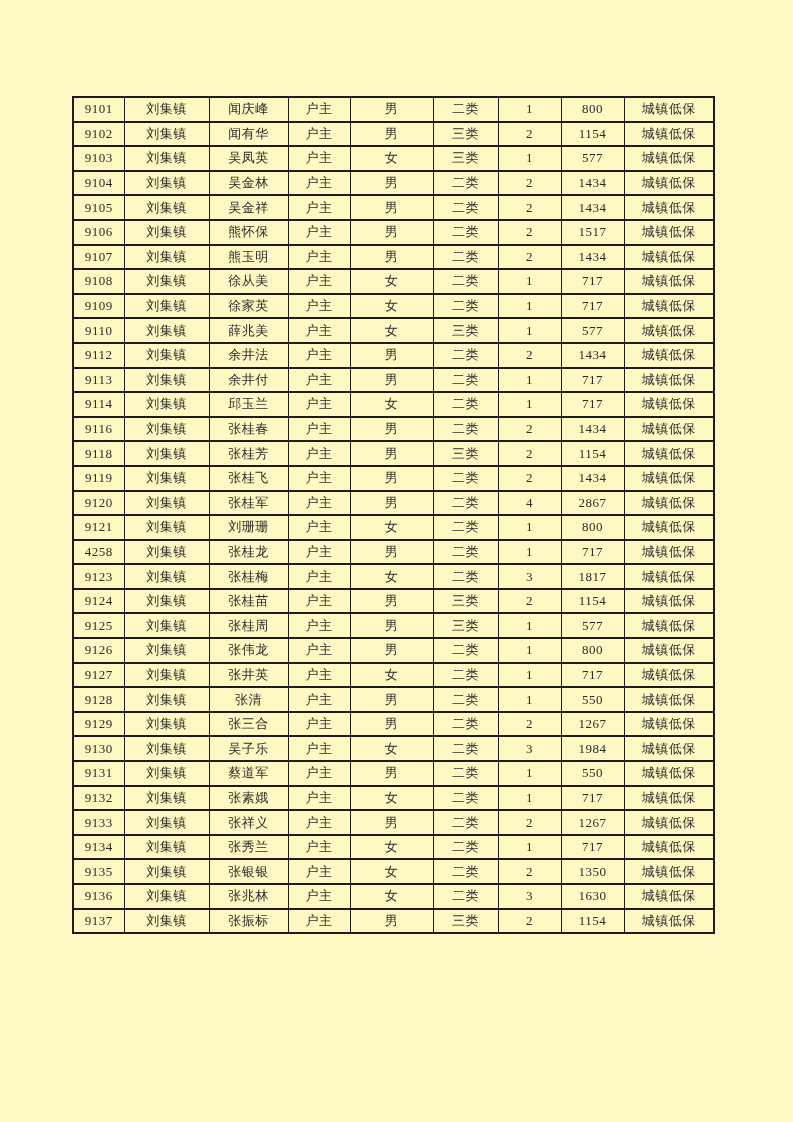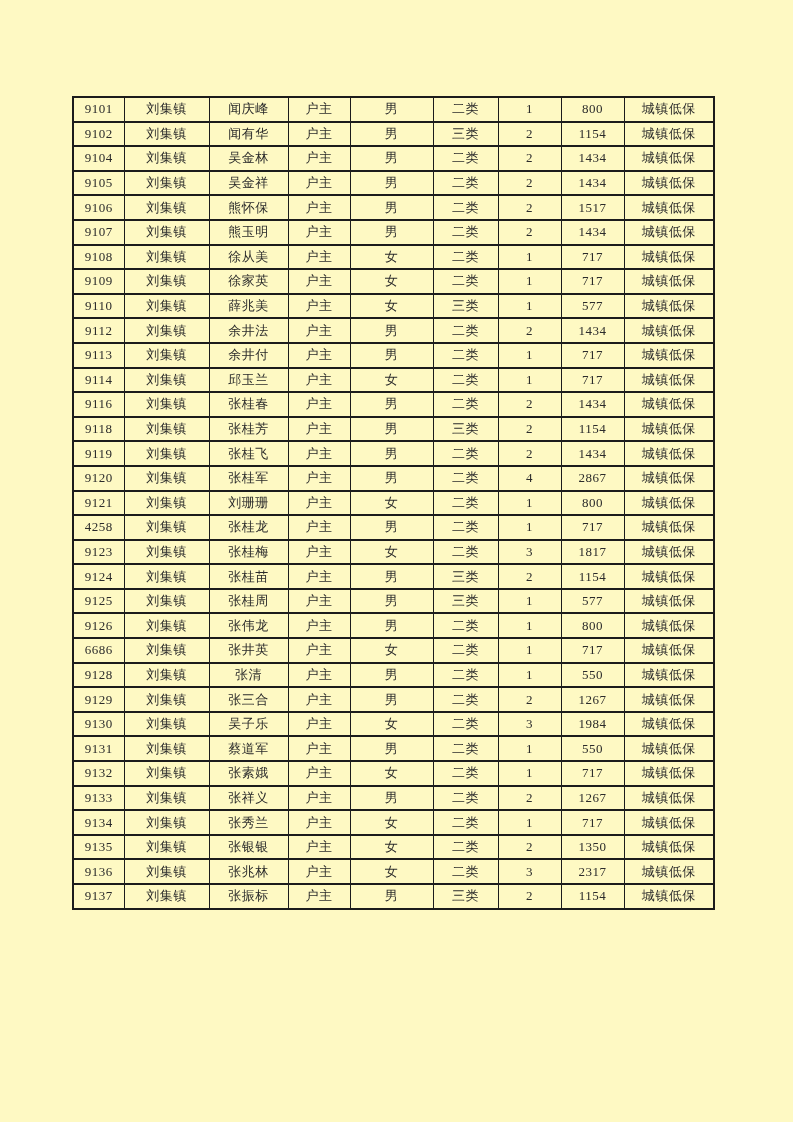--- a/index.html
+++ b/index.html
@@ -80,20 +80,31 @@
           <td>刘集镇</td>
           <td>闻有华</td>
           <td>户主</td>
           <td>男</td>
           <td>三类</td>
           <td>2</td>
           <td>1154</td>
           <td>城镇低保</td>
         </tr>
         <tr>
+          <td>9103</td>
+          <td>刘集镇</td>
+          <td>吴凤英</td>
+          <td>户主</td>
+          <td>女</td>
+          <td>三类</td>
+          <td>1</td>
+          <td>577</td>
+          <td>城镇低保</td>
+        </tr>
+        <tr>
           <td>9104</td>
           <td>刘集镇</td>
           <td>吴金林</td>
           <td>户主</td>
           <td>男</td>
           <td>二类</td>
           <td>2</td>
           <td>1434</td>
           <td>城镇低保</td>
         </tr>
@@ -300,21 +311,21 @@
           <td>刘集镇</td>
           <td>张伟龙</td>
           <td>户主</td>
           <td>男</td>
           <td>二类</td>
           <td>1</td>
           <td>800</td>
           <td>城镇低保</td>
         </tr>
         <tr>
-          <td>6686</td>
+          <td>9127</td>
           <td>刘集镇</td>
           <td>张井英</td>
           <td>户主</td>
           <td>女</td>
           <td>二类</td>
           <td>1</td>
           <td>717</td>
           <td>城镇低保</td>
         </tr>
         <tr>
@@ -406,21 +417,21 @@
           <td>城镇低保</td>
         </tr>
         <tr>
           <td>9136</td>
           <td>刘集镇</td>
           <td>张兆林</td>
           <td>户主</td>
           <td>女</td>
           <td>二类</td>
           <td>3</td>
-          <td>2317</td>
+          <td>1630</td>
           <td>城镇低保</td>
         </tr>
         <tr>
           <td>9137</td>
           <td>刘集镇</td>
           <td>张振标</td>
           <td>户主</td>
           <td>男</td>
           <td>三类</td>
           <td>2</td>

